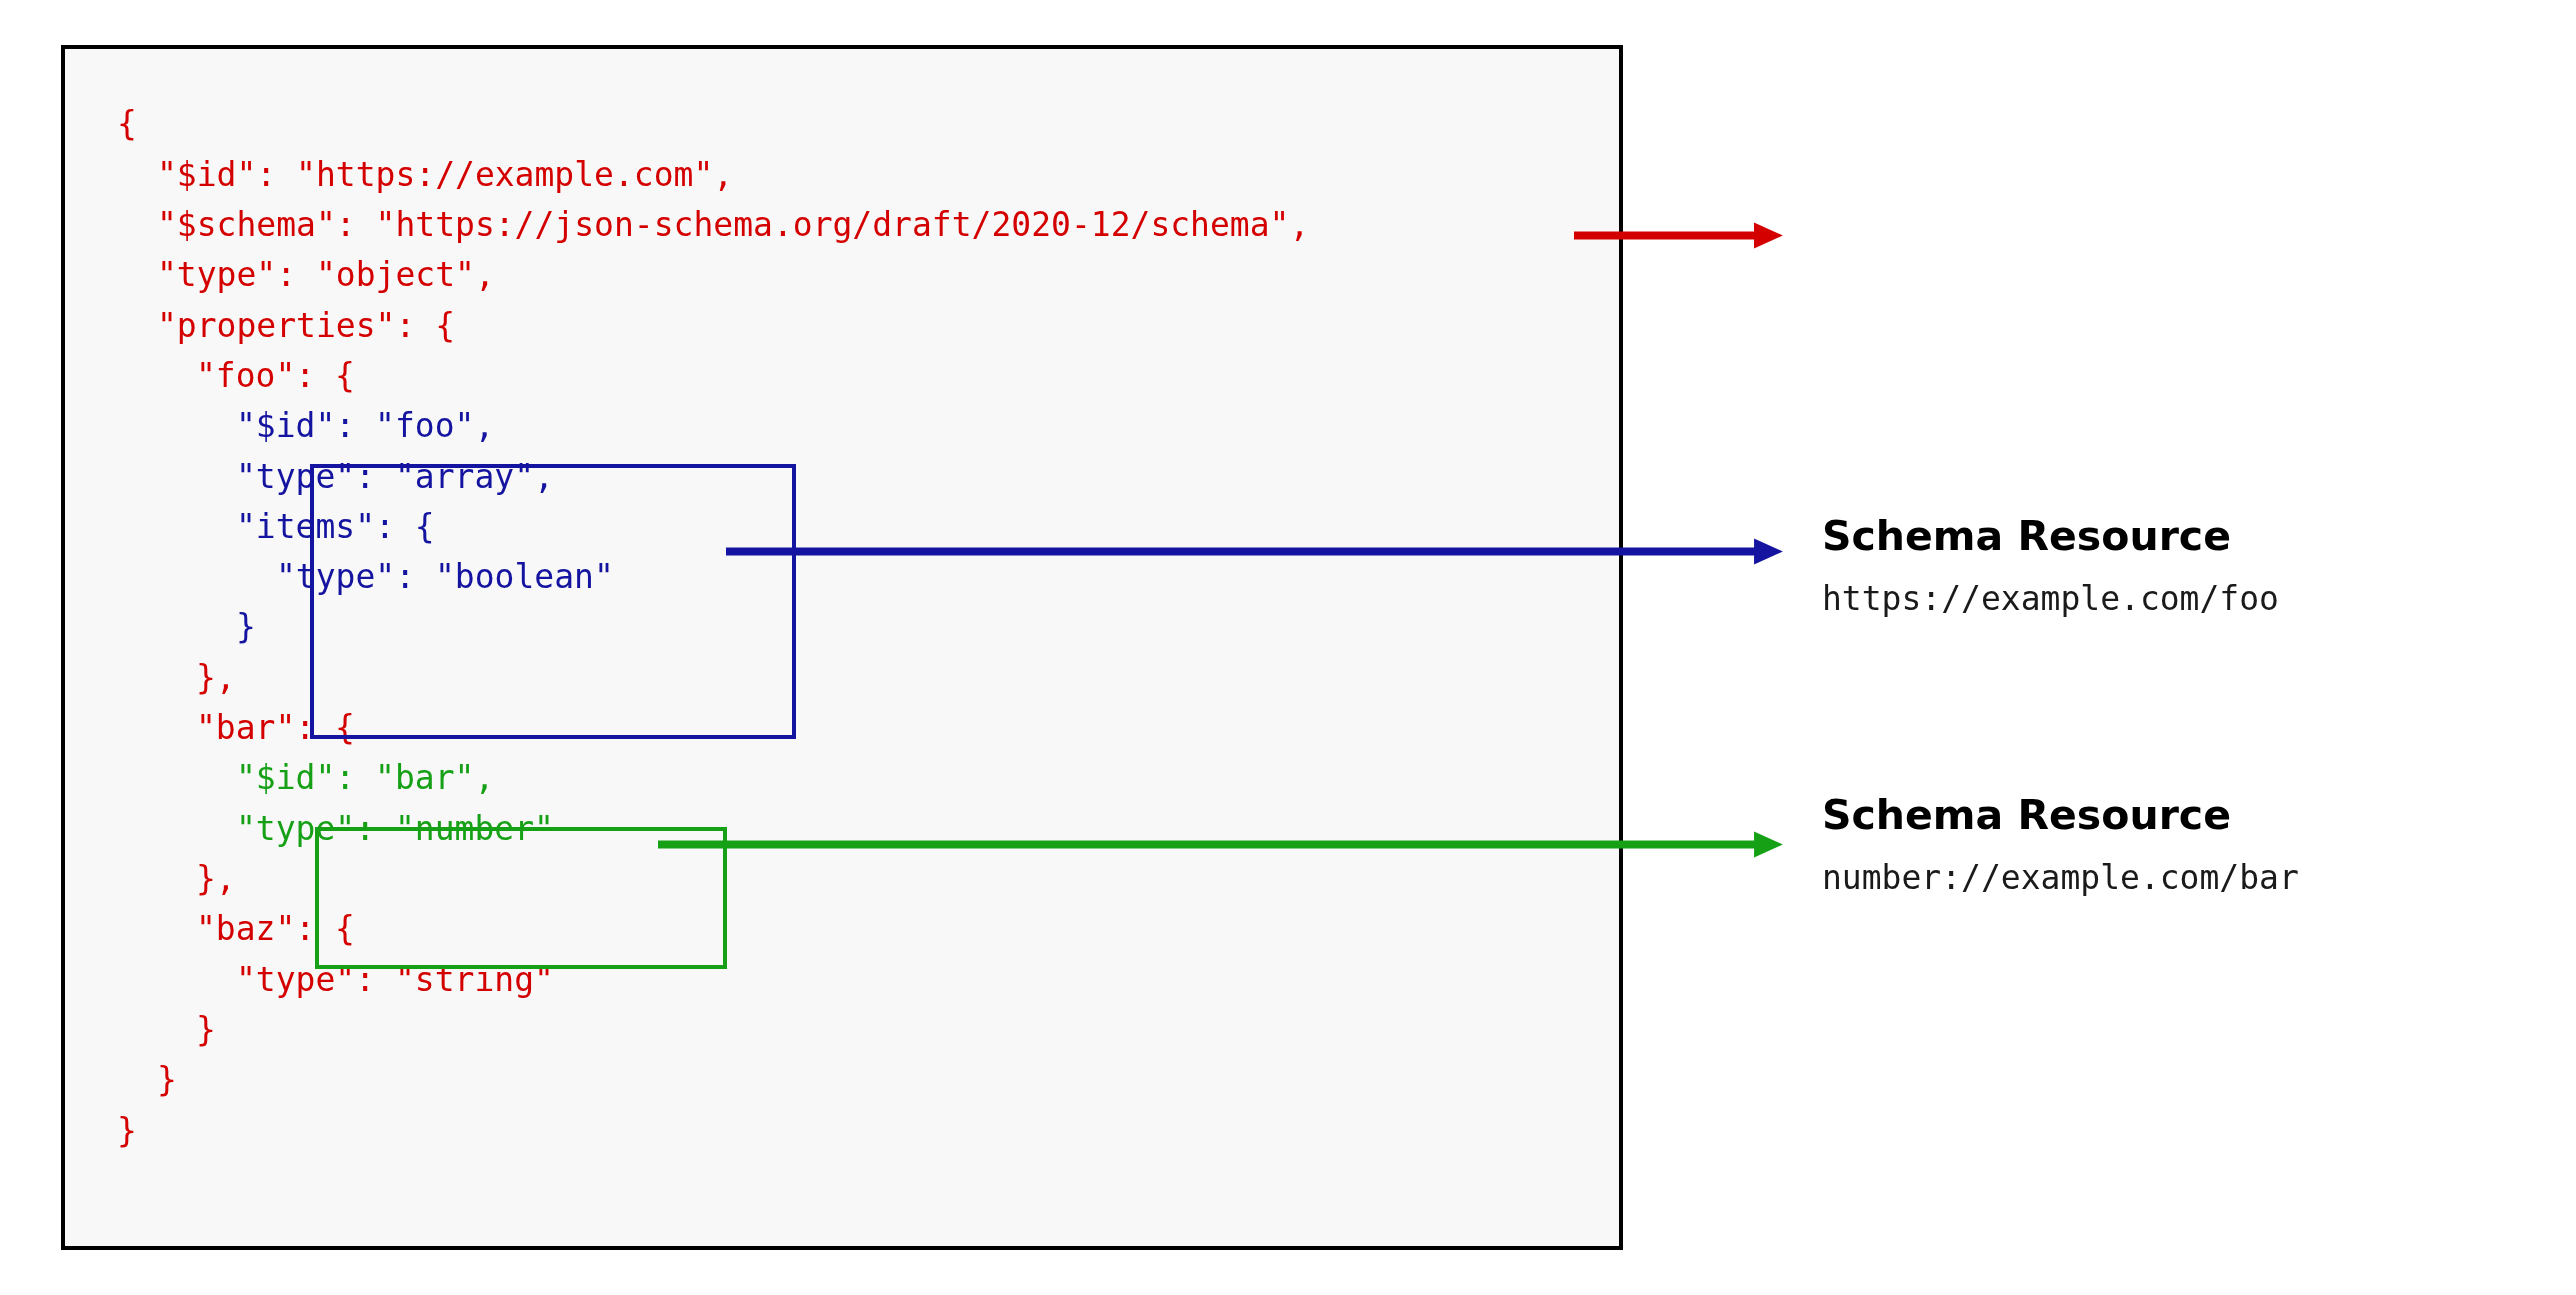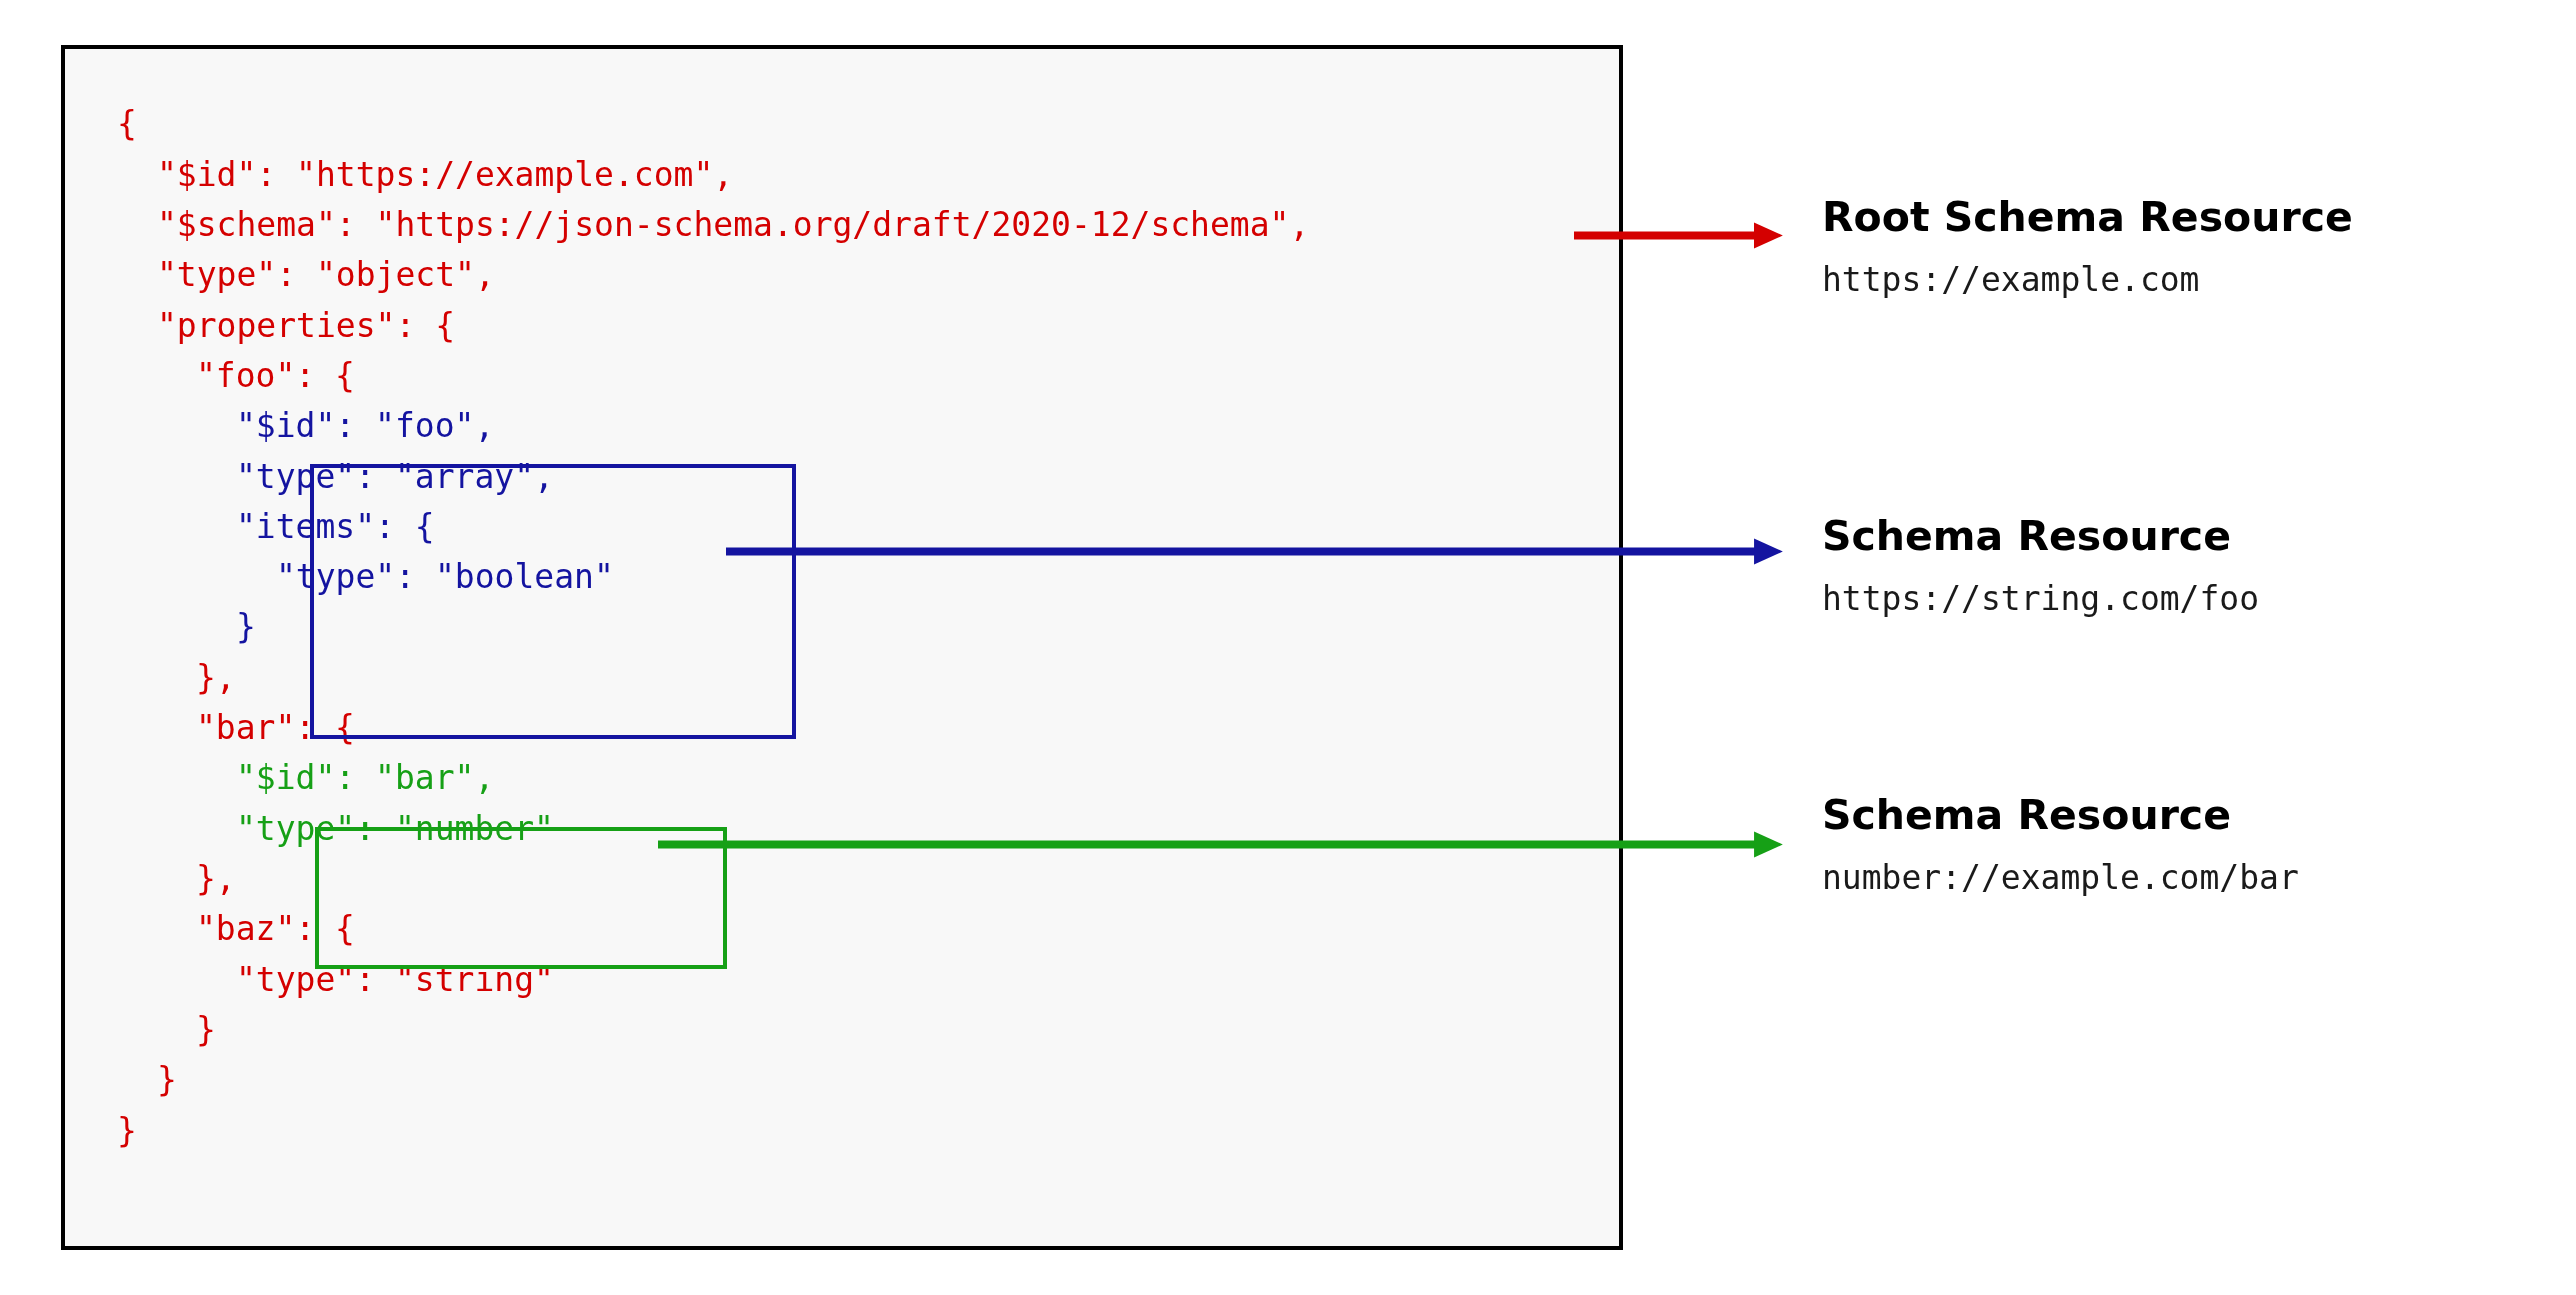--- a/index.html
+++ b/index.html
@@ -127,28 +127,24 @@
   <svg class="arrow" style="left:726px; top:537px; width:1064px;" viewBox="0 0 1480 40">
     <line x1="0" y1="20" x2="1452" y2="20" stroke="#1414a0" stroke-width="11"></line>
     <polygon points="1430,2 1470,20 1430,38" fill="#1414a0"></polygon>
   </svg>
 
   <svg class="arrow" style="left:658px; top:830px; width:1132px;" viewBox="0 0 1575 40">
     <line x1="0" y1="20" x2="1547" y2="20" stroke="#16a016" stroke-width="11"></line>
     <polygon points="1525,2 1565,20 1525,38" fill="#16a016"></polygon>
   </svg>
 
-  <div class="label-group" id="group-root">
-    <div class="label-title">Root Schema Resource</div>
-    <div class="label-url">https://example.com</div>
-  </div>
 
   <div class="label-group" id="group-foo">
     <div class="label-title">Schema Resource</div>
-    <div class="label-url">https://string.com/foo</div>
+    <div class="label-url">https://example.com/foo</div>
   </div>
 
   <div class="label-group" id="group-bar">
     <div class="label-title">Schema Resource</div>
     <div class="label-url">number://example.com/bar</div>
   </div>
 
 </div>
 
 

